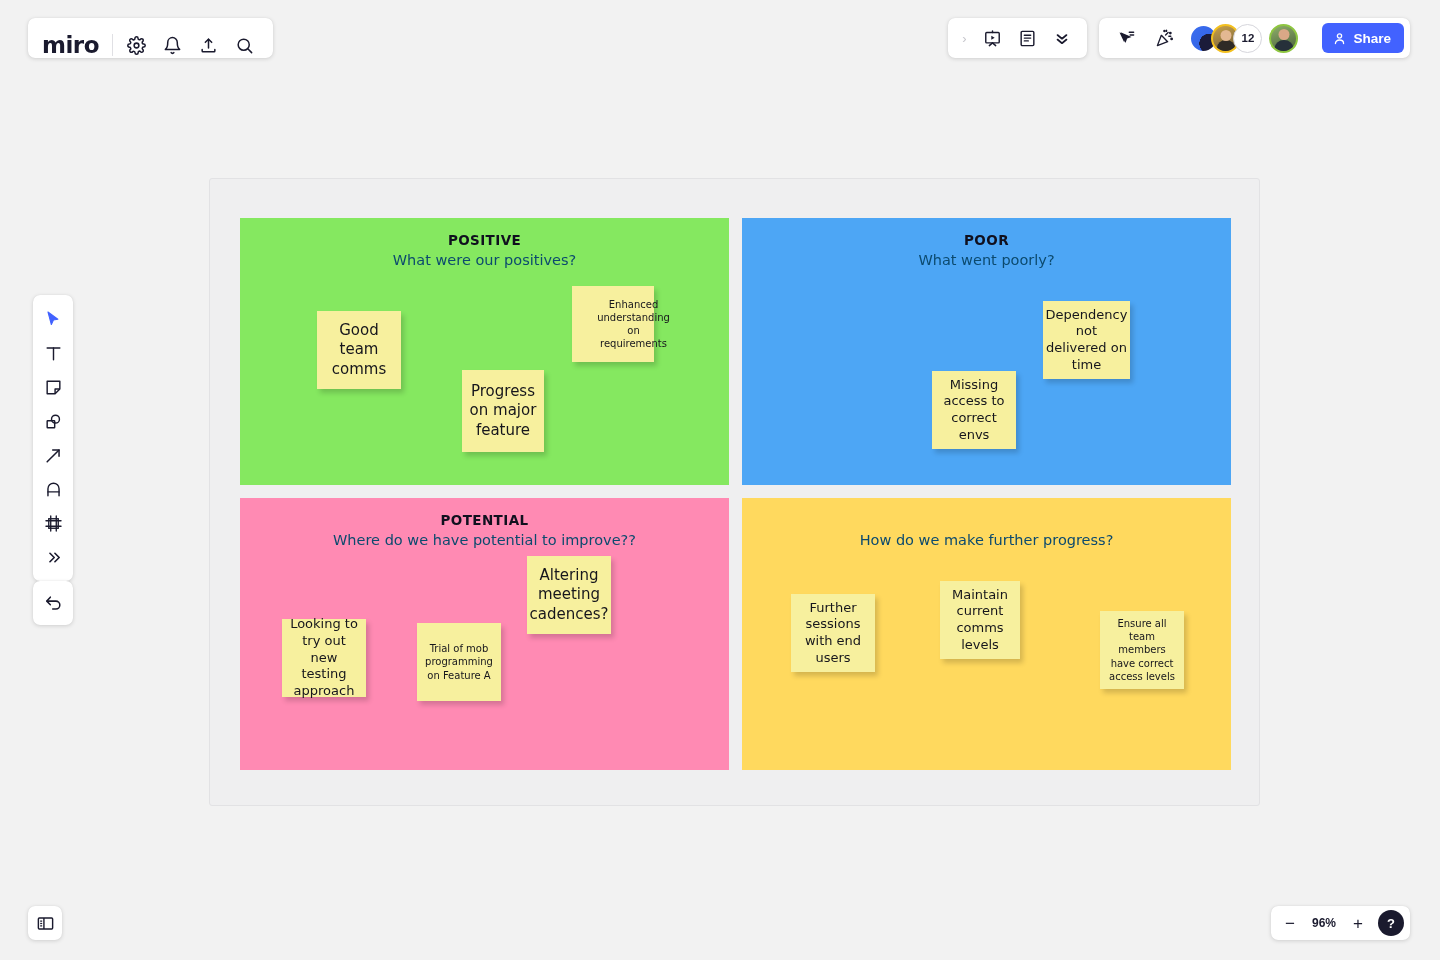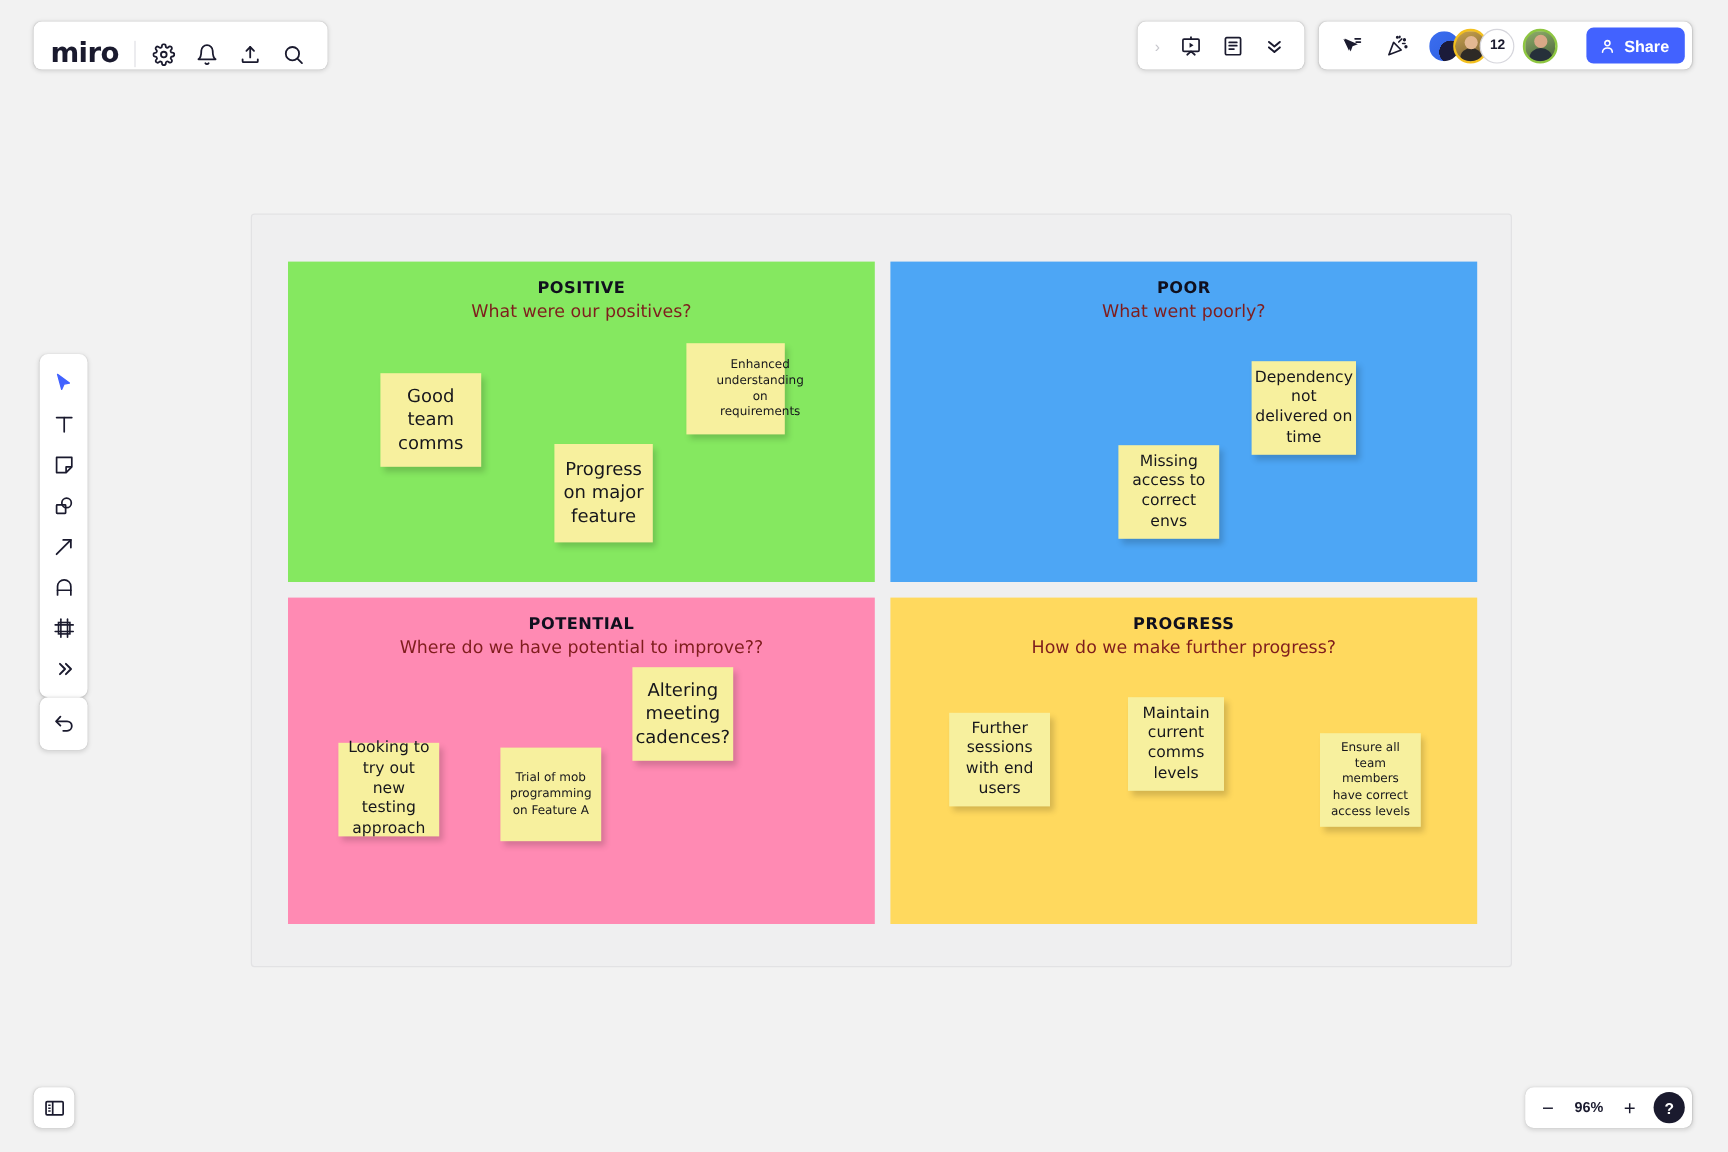--- a/index.html
+++ b/index.html
@@ -315,21 +315,21 @@
   }
   .q-sub {
     position: absolute;
     top: 34px;
     left: 0;
     right: 0;
     text-align: center;
     font-family: "DejaVu Sans", sans-serif;
     font-size: 14.5px;
     font-weight: 400;
-    color: #7f1d1d;
+    color: #0c4a6e;
   }
 
   
   .sticky {
     position: absolute;
     background: #f7f09e;
     box-shadow: 3px 4px 5px rgba(0,0,0,0.17);
     display: flex;
     align-items: center;
     justify-content: center;
@@ -555,20 +555,19 @@
         <div class="sticky s-md" style="left: 301px; top: 83px; width: 87px; height: 78px;">Dependency not delivered on time</div>
       </div>
       <div class="quadrant" style="background: rgb(255, 138, 179);">
         <div class="q-title">POTENTIAL</div>
         <div class="q-sub">Where do we have potential to improve??</div>
         <div class="sticky s-md" style="left: 42px; top: 121px; width: 84px; height: 78px;">Looking to try out new testing approach</div>
         <div class="sticky s-sm" style="left: 177px; top: 125px; width: 84px; height: 78px;">Trial of mob programming on Feature A</div>
         <div class="sticky s-lg" style="left: 287px; top: 58px; width: 84px; height: 78px;">Altering meeting cadences?</div>
       </div>
       <div class="quadrant" style="background: rgb(255, 217, 94);">
-        <div class="q-title">PROGRESS</div>
         <div class="q-sub">How do we make further progress?</div>
         <div class="sticky s-md" style="left: 49px; top: 96px; width: 84px; height: 78px;">Further sessions with end users</div>
         <div class="sticky s-md" style="left: 198px; top: 83px; width: 80px; height: 78px;">Maintain current comms levels</div>
         <div class="sticky s-sm" style="left: 358px; top: 113px; width: 84px; height: 78px;">Ensure all team members have correct access levels</div>
       </div>
     </div>
 </div>
 
 </body></html>

